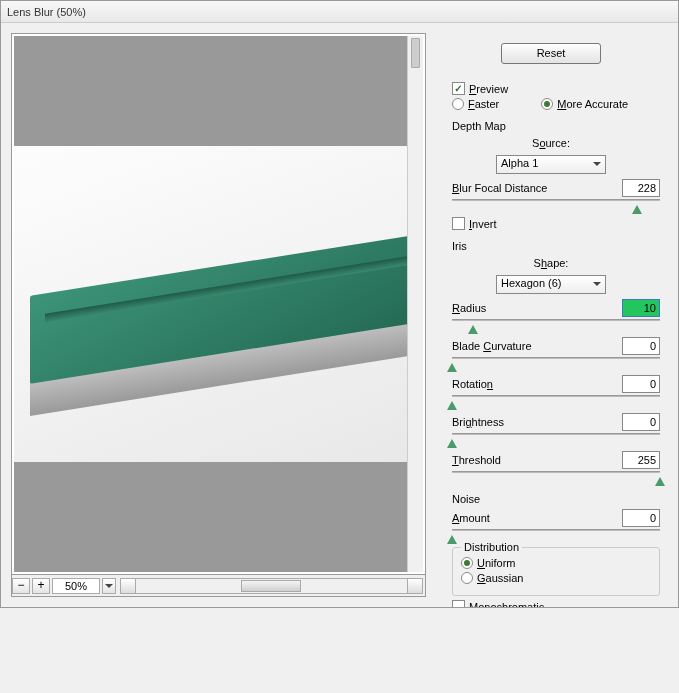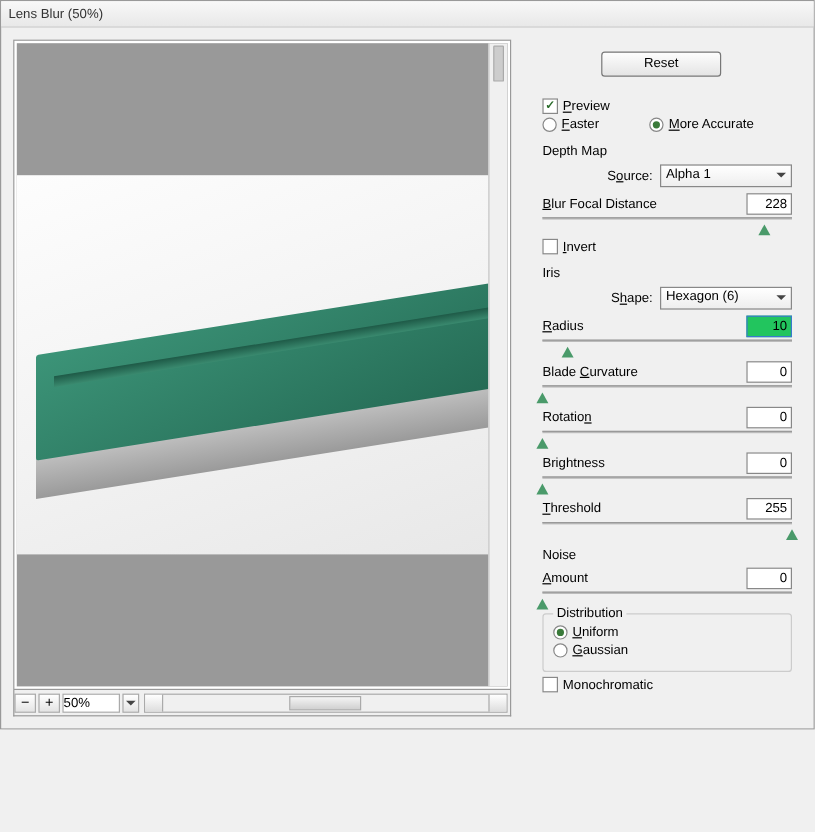--- a/index.html
+++ b/index.html
@@ -12,39 +12,39 @@
 .preview-frame { flex: 1; border: 1px solid #999; background: #fff; padding: 2px; position: relative; }
 .preview-inner { width: 100%; height: 100%; background: #999; position: relative; overflow: hidden; }
 .scrollbar-v { position: absolute; right: 0; top: 0; width: 16px; height: 100%; background: #f0f0f0; border-left: 1px solid #ccc; }
 .scrollbar-v::before { content:""; position:absolute; top:2px; left:3px; right:3px; height:28px; background:#cdcdcd; border:1px solid #aaa; border-radius:1px;}
 .preview-img { position: absolute; left: 0; right: 16px; top: 110px; bottom: 110px; background: linear-gradient(160deg,#fdfdfd 0%,#f2f2f2 55%,#e8e8e8 100%); }
 .shape-top { position:absolute; left:4%; right:0; top:38%; height:28%; background: linear-gradient(160deg,#3c9478,#256b55); transform: skewY(-9deg); border-radius: 2px 0 0 2px; }
 .shape-side { position:absolute; left:4%; right:0; top:58%; height:18%; background: linear-gradient(#d8d8d8,#9a9a9a); transform: skewY(-9deg); }
 .shape-ridge { position:absolute; left:8%; right:0; top:44%; height:3%; background: linear-gradient(#1e5a47,#3a8a6f); transform: skewY(-9deg); }
 .zoom-bar { height: 22px; display: flex; align-items: center; gap: 2px; padding: 2px 0; border:1px solid #999; border-top:0; background:#f0f0f0; }
 .zbtn { width: 18px; height: 16px; border: 1px solid #aaa; background: linear-gradient(#fff,#e4e4e4); text-align: center; line-height: 13px; cursor: pointer; font-size:12px;}
-.zval { width: 48px; height: 16px; border: 1px solid #aaa; background: #fff; line-height: 14px; }
+.zval { width: 48px; height: 16px; border: 1px solid #aaa; background: #fff; text-align: center; line-height: 14px; }
 .zdrop { width: 14px; height: 16px; border: 1px solid #aaa; background: linear-gradient(#fff,#e4e4e4); display:flex; align-items:center; justify-content:center; cursor:pointer;}
 .hscroll { flex:1; height:16px; border:1px solid #aaa; background:#f0f0f0; margin:0 2px; position:relative;}
 .hscroll::before{content:"";position:absolute;left:0;top:0;width:14px;height:100%;background:linear-gradient(#fff,#ddd);border-right:1px solid #aaa;}
 .hscroll::after{content:"";position:absolute;right:0;top:0;width:14px;height:100%;background:linear-gradient(#fff,#ddd);border-left:1px solid #aaa;}
 .hthumb{position:absolute;left:40%;top:1px;bottom:1px;width:60px;background:linear-gradient(#f4f4f4,#d0d0d0);border:1px solid #aaa;}
 .right-panel { flex: 1; padding: 20px 18px 10px 16px; overflow-y: auto; }
 .btn-row { display:flex; justify-content:center; margin-bottom:5px;}
 .btn { width: 100px; height: 21px; border: 1px solid #777; border-radius: 3px; background: linear-gradient(#fdfdfd,#e4e4e4); cursor: pointer; text-align:center; line-height:19px;}
 .btn.ok { background: linear-gradient(#c9ecfb,#8ed4f0); border-color:#3a9ccc;}
 .row { display: flex; align-items: center; margin: 3px 0; gap: 4px; }
 .checkbox { width: 13px; height: 13px; border: 1px solid #888; background: #fff; display: inline-flex; align-items: center; justify-content: center; cursor:pointer;}
 .checkbox.checked::after { content: "✓"; font-size: 10px; color: #2a6b2a; font-weight:bold; line-height:10px;}
 .radio { width: 12px; height: 12px; border: 1px solid #888; border-radius: 50%; background: #fff; display: inline-flex; align-items: center; justify-content: center; cursor:pointer;}
 .radio.checked::after { content: ""; width: 6px; height: 6px; background: #3a7a3a; border-radius: 50%; }
 .ul { text-decoration: underline; }
 .group-label { margin: 10px 0 4px 10px; }
 .field-row { display: flex; align-items: center; justify-content: space-between; margin: 3px 0 0 0; padding-left: 10px; gap: 12px;}
-.field-row-c { display: flex; align-items: center; justify-content: flex-end; margin: 5px 0; gap:6px;}
+.field-row-c { display: flex; align-items: center; justify-content: flex-end; margin: 5px 0; gap:6px;flex-direction:column;}
 .select { height: 19px; border: 1px solid #888; background: linear-gradient(#fff,#eee); padding: 1px 18px 1px 4px; position: relative; min-width: 100px; cursor:pointer;}
 .select::after { content:""; position:absolute; right:4px; top:6px; border:4px solid transparent; border-top-color:#444;}
 .numbox { width: 38px; height: 18px; border: 1px solid #888; background: #fff; text-align: right; padding: 1px 3px; }
 .numbox.hl { background:#22c55e; border-color:#3a7acc;}
 .slider { height: 14px; margin: 0 0 6px 10px; position: relative; }
 .slider-track { position: absolute; left: 0; right: 0; top: 2px; height: 2px; background: #bbb; border-top:1px solid #999;}
 .slider-thumb { position: absolute; top: 3px; width: 0; height: 0; border: 5px solid transparent; border-bottom: 9px solid #4a9a6a; transform: translateX(-5px); cursor:pointer;}
 .fieldset { border: 1px solid #ccc; border-radius: 3px; margin: 6px 0 4px 10px; padding: 6px 8px 8px 8px; position: relative; }
 .fieldset-legend { position: absolute; top: -7px; left: 8px; background: #f0f0f0; padding: 0 3px; }
 .sep { height:10px;}

